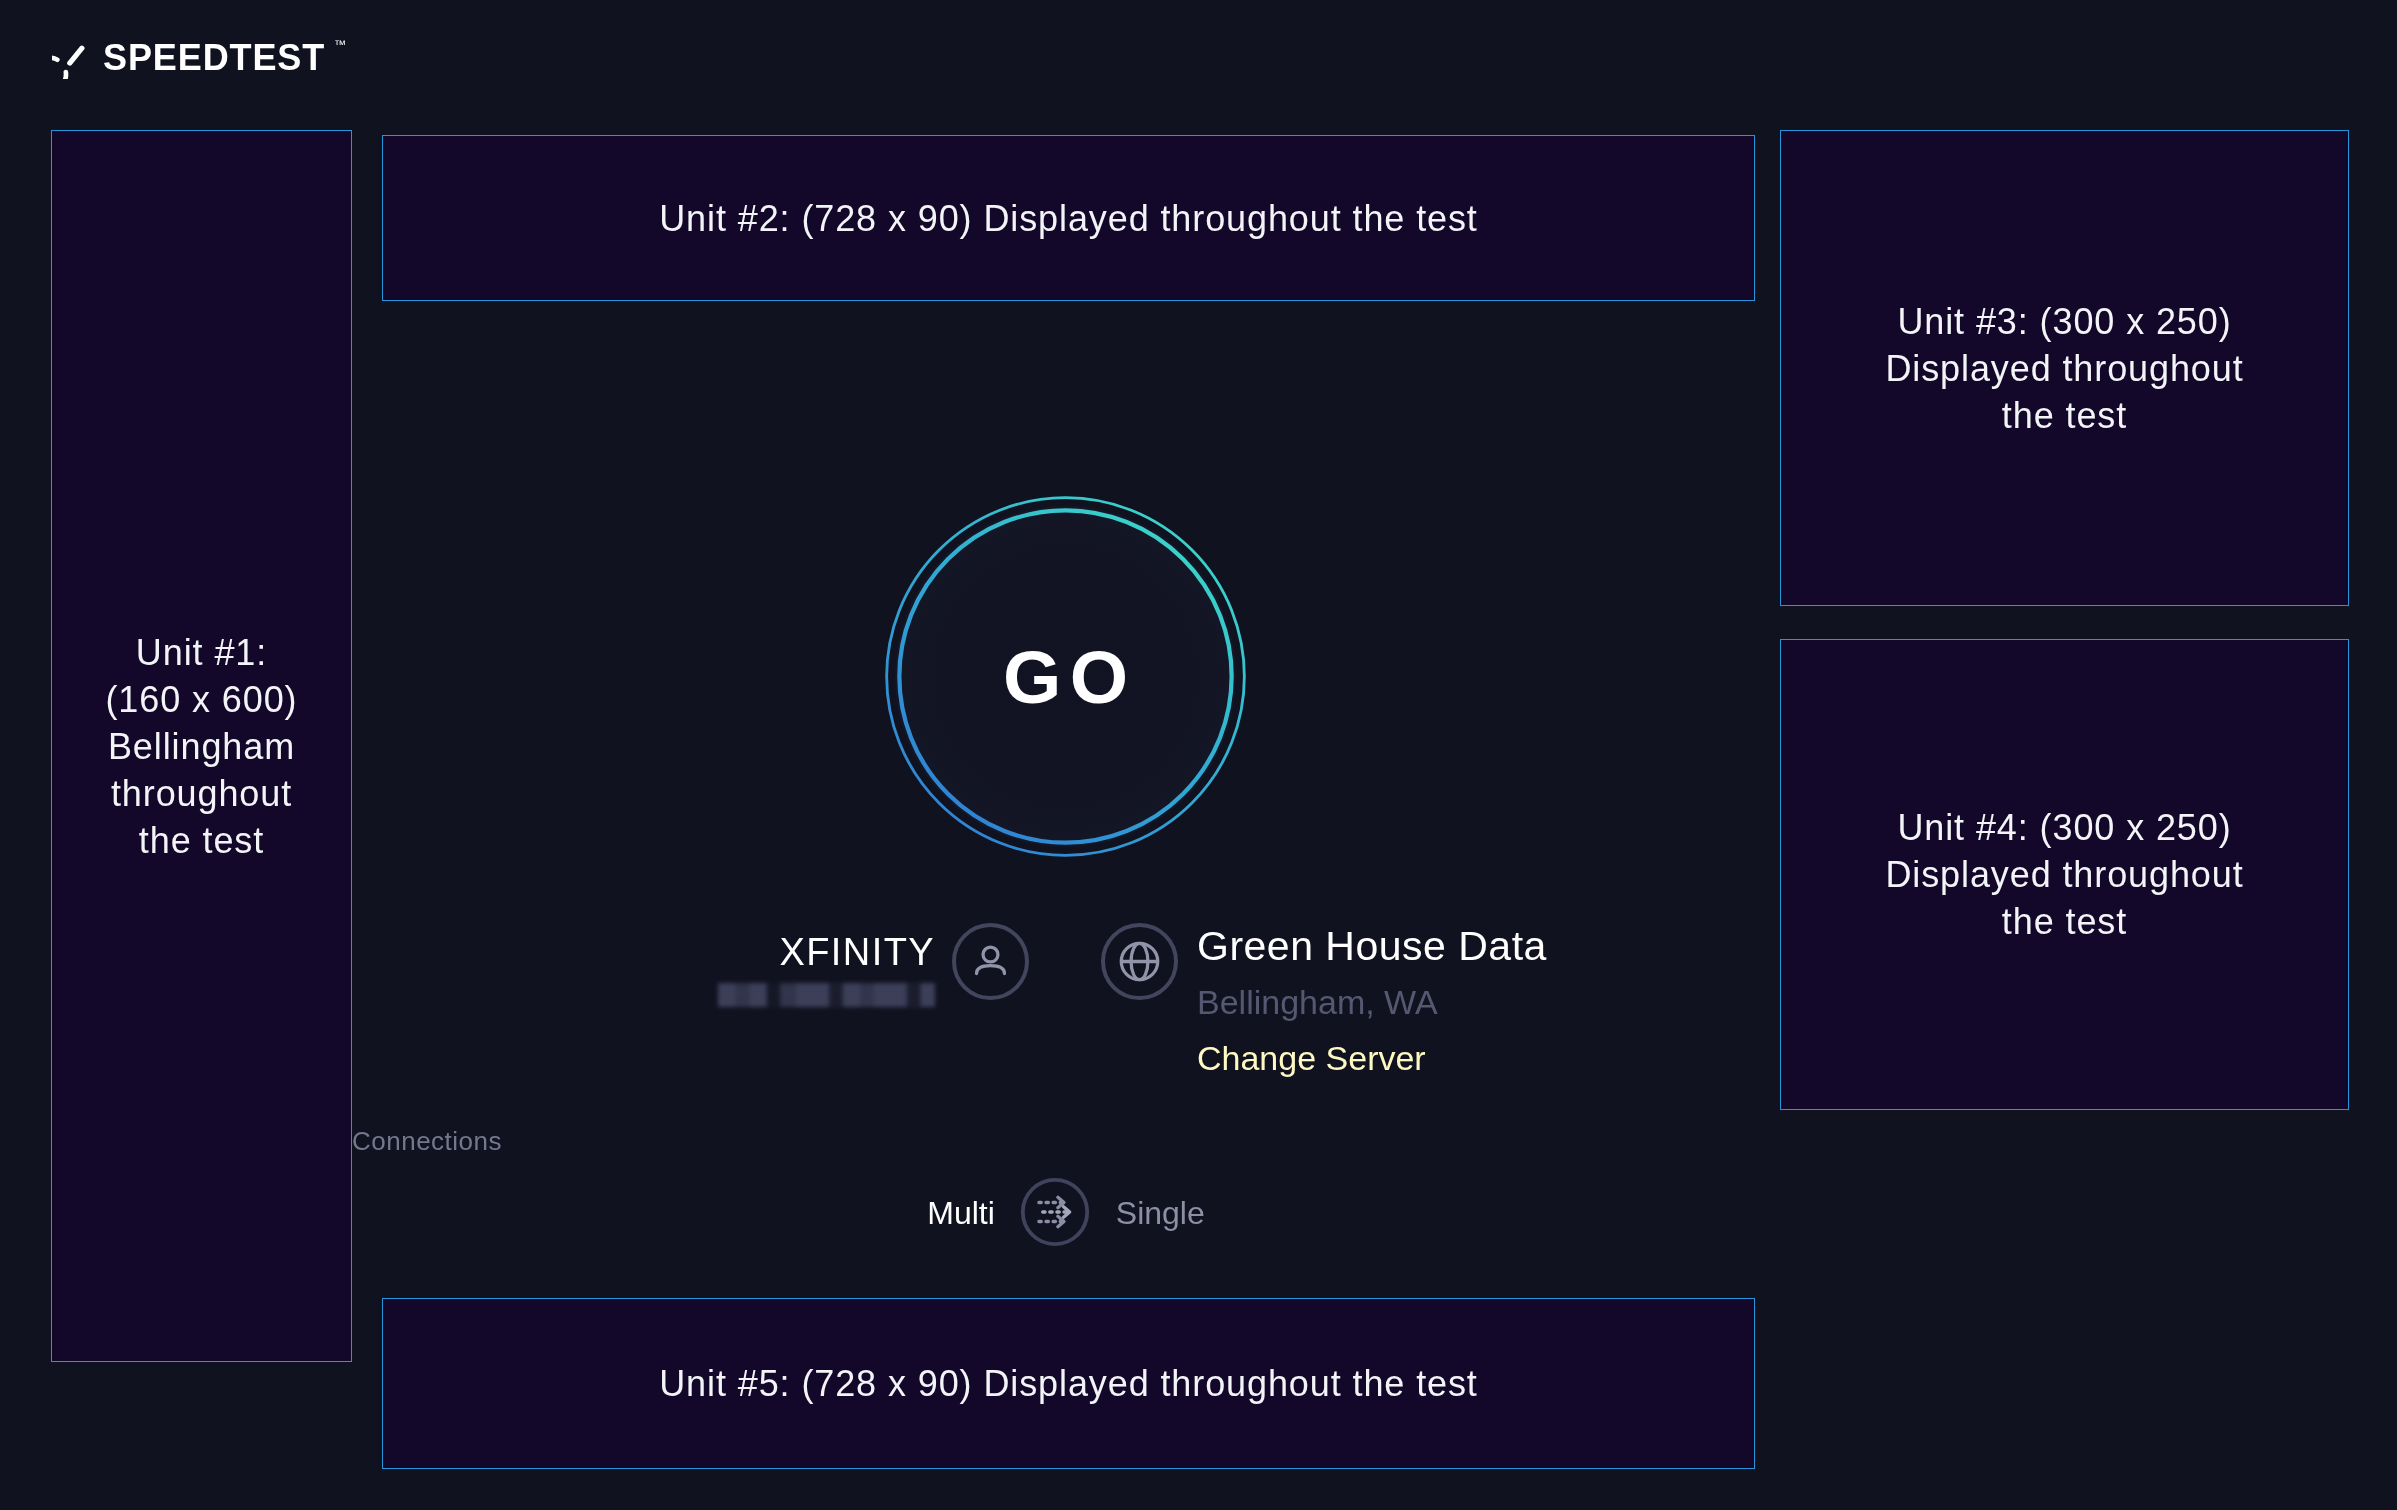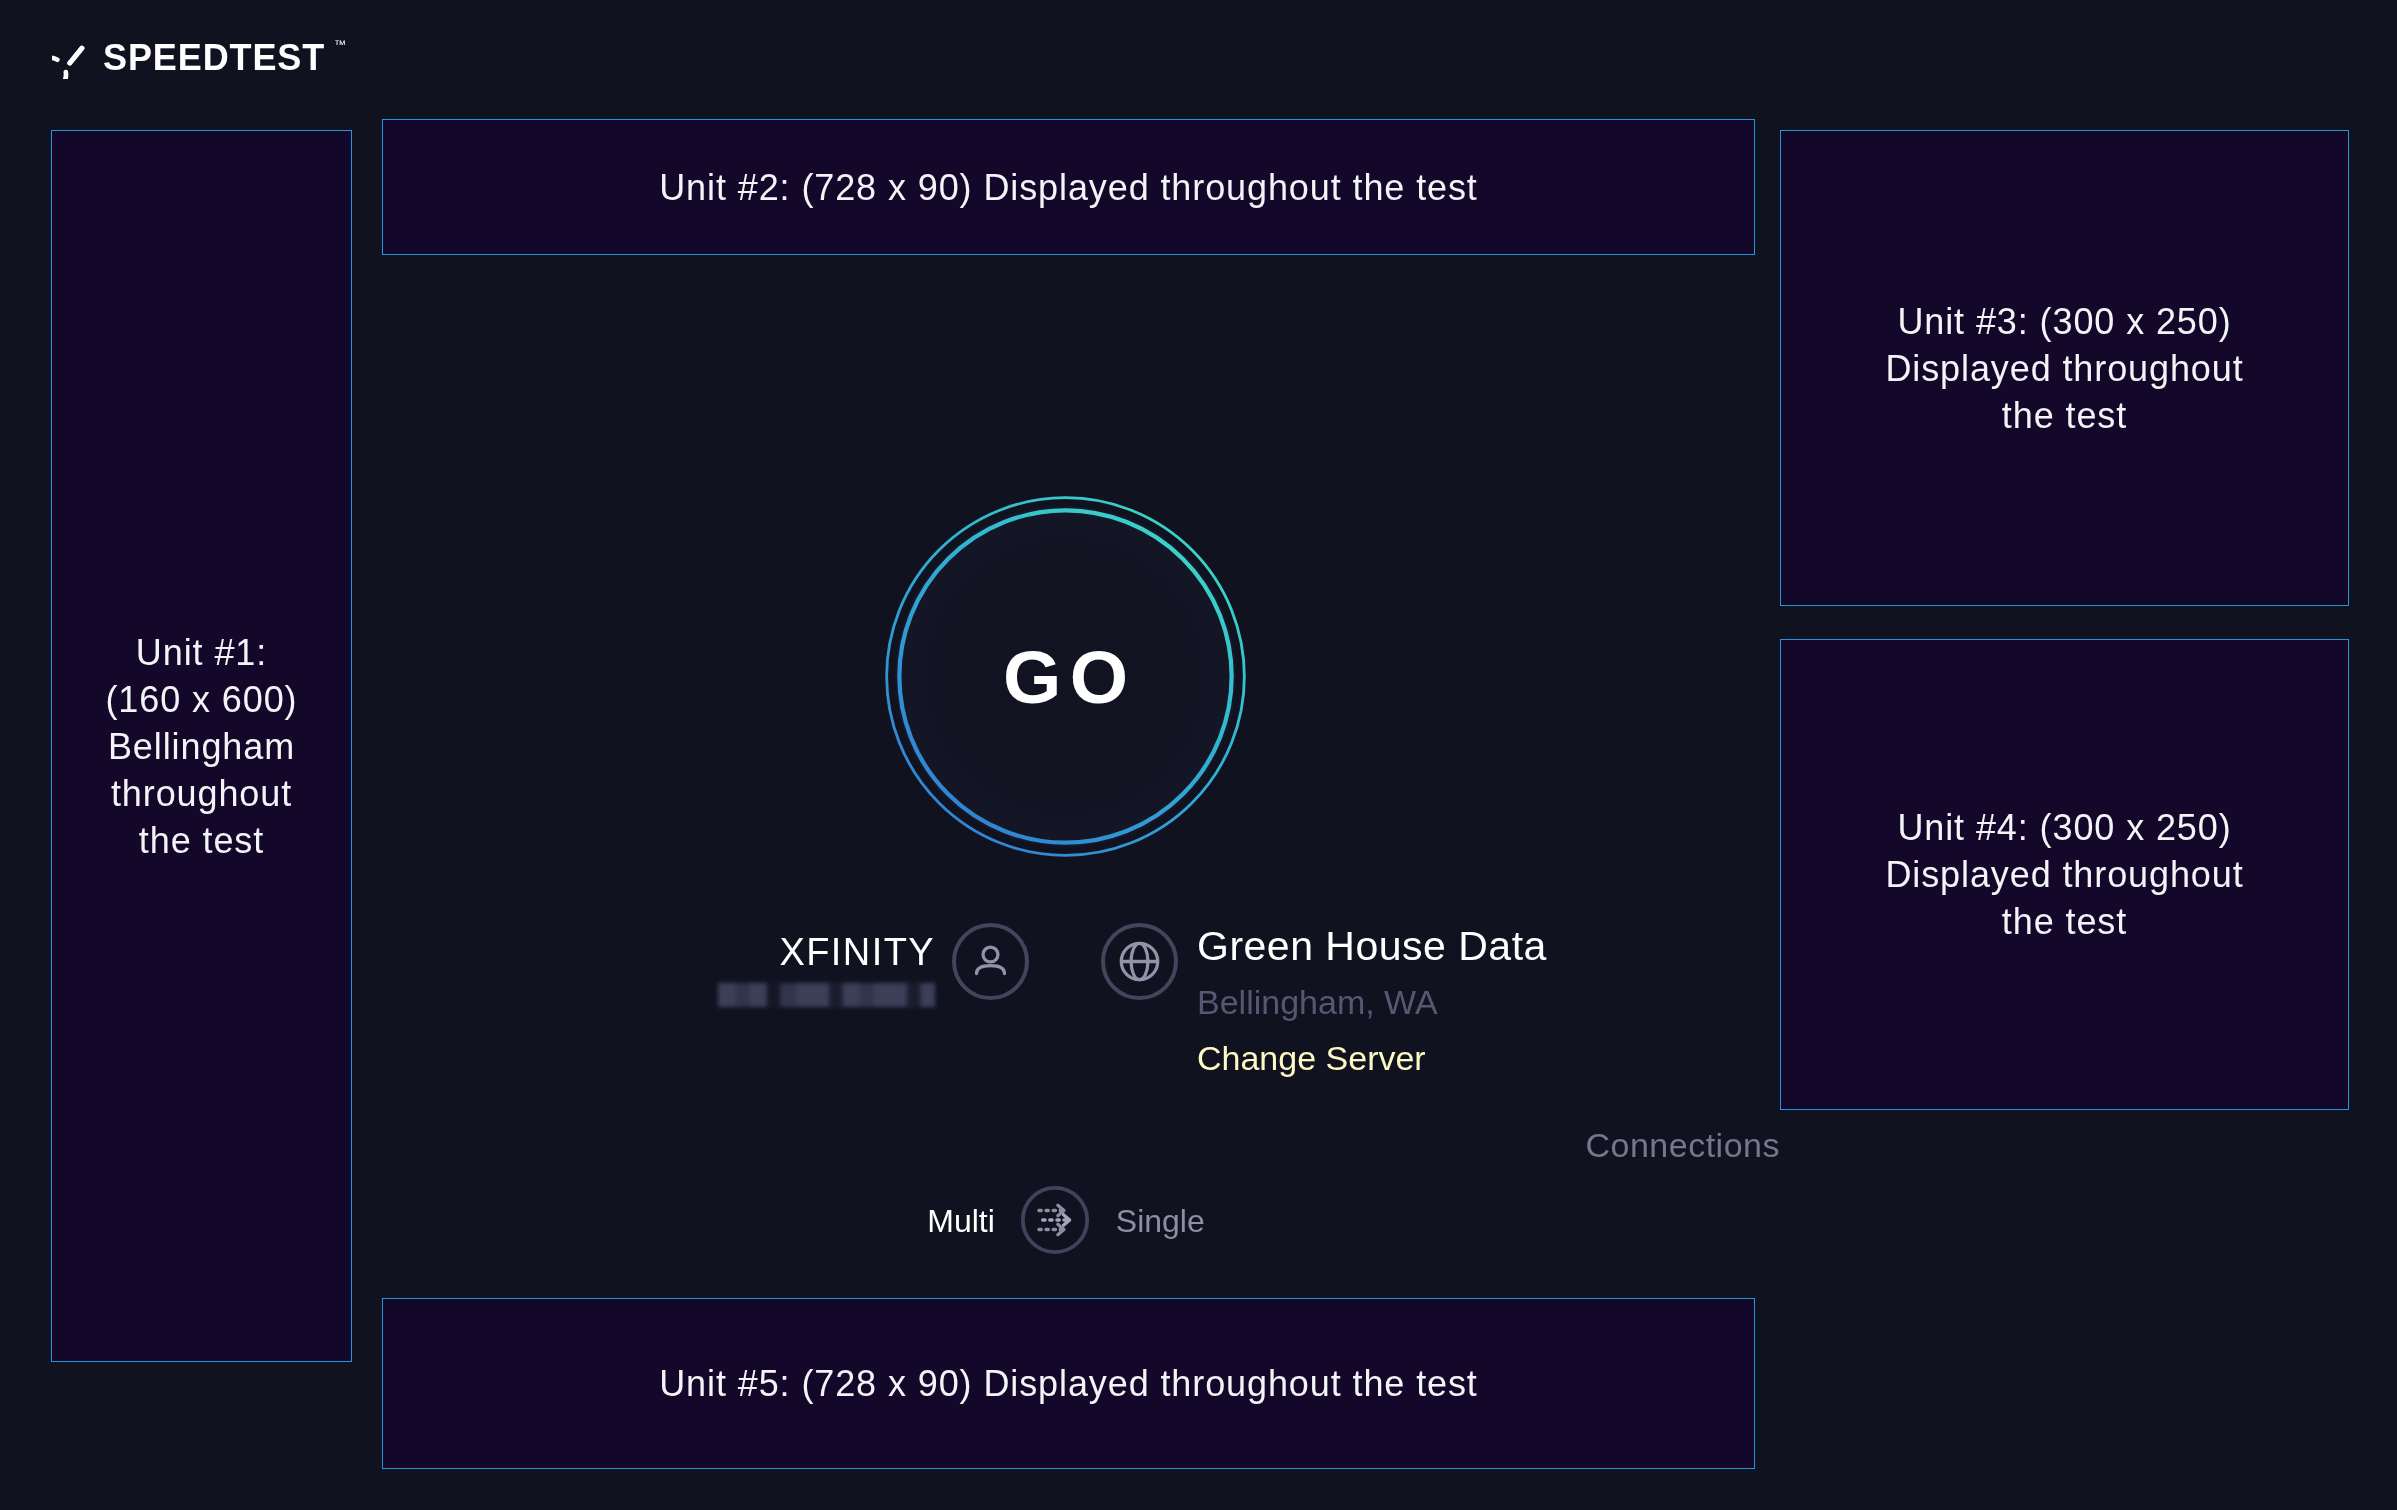--- a/index.html
+++ b/index.html
@@ -17,21 +17,21 @@
   .nav-item{font-size:28px;color:#f5f6fa;text-decoration:none;cursor:pointer;letter-spacing:0.3px;}
   .login{display:flex;align-items:center;gap:9.4px;cursor:pointer;}
   
   .ad{
     position:absolute;box-sizing:border-box;
     background:#130829;border:1.9px solid #2596dc;
     display:flex;flex-direction:column;align-items:center;justify-content:center;
     color:#f3f4f8;font-size:36px;letter-spacing:0.9px;line-height:47px;text-align:center;
   }
   .ad-unit1{left:51px;top:130px;width:301px;height:1232px;}
-  .ad-unit2{left:382px;top:119px;width:1373px;height:136px;}
+  .ad-unit2{left:382px;top:135px;width:1373px;height:166px;}
   .ad-unit3{left:1780px;top:130px;width:569px;height:476px;}
   .ad-unit4{left:1780px;top:639px;width:569px;height:471px;}
   .ad-unit5{left:382px;top:1298px;width:1373px;height:171px;}
   
   .tabs{position:absolute;left:352px;width:1428px;top:337px;display:flex;justify-content:center;gap:77px;}
   .tab{display:flex;align-items:center;gap:15px;font-size:25.4px;font-weight:700;letter-spacing:2.8px;color:#ffffff;cursor:pointer;}
   
   .go-btn{position:absolute;left:881px;top:492px;width:369px;height:369px;border-radius:50%;cursor:pointer;}
   .go-btn svg{position:absolute;left:0;top:0;}
   .go-label{
@@ -52,21 +52,21 @@
     box-sizing:border-box;flex:0 0 auto;width:77px;height:77px;border:4.7px solid #43455c;border-radius:50%;
     display:flex;align-items:center;justify-content:center;
   }
   .badge-user{margin-right:72px;}
   .server-col{width:395px;text-align:left;margin-left:19px;}
   .server-name{font-size:41px;color:#ffffff;letter-spacing:0.5px;}
   .server-loc{font-size:34px;color:#555870;margin-top:13px;}
   .server-change{font-size:34px;color:#fef9c3;margin-top:17px;cursor:pointer;display:inline-block;}
   
   .connections{position:absolute;left:352px;width:1428px;top:1126px;}
-  .conn-label{text-align:right;font-size:34px;color:#75778d;letter-spacing:0.5px;}
+  .conn-label{text-align:left;font-size:26px;color:#75778d;letter-spacing:0.5px;}
   .conn-row{margin-top:19px;display:flex;justify-content:center;align-items:center;gap:24.5px;}
   .conn-multi{font-size:32px;font-weight:500;color:#ffffff;cursor:pointer;}
   .conn-single{font-size:32px;color:#8d8fa4;cursor:pointer;}
   .conn-toggle{cursor:pointer;display:block;}
 </style>
 </head>
 <body>
 
 <div id="app">
 

